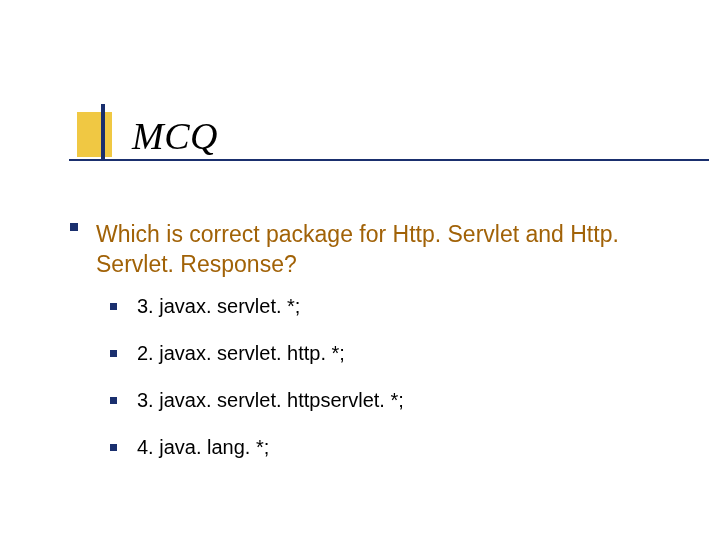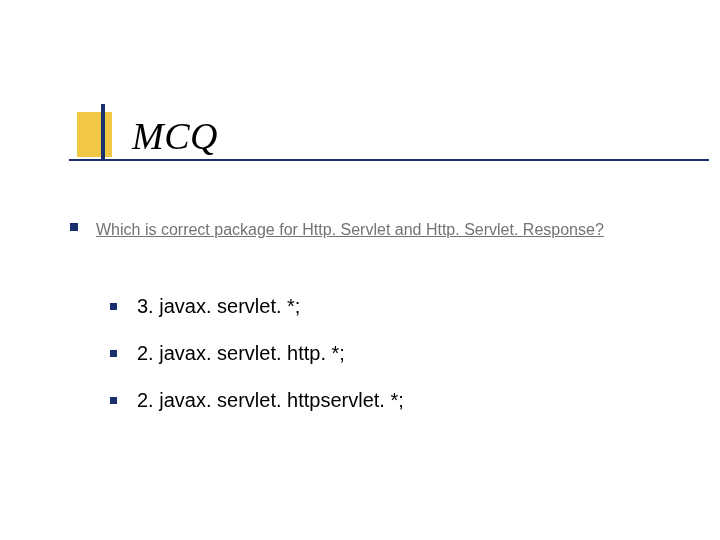--- a/index.html
+++ b/index.html
@@ -61,25 +61,24 @@
     display: inline-block;
     width: 8px;
     height: 8px;
     background: #1a2f6e;
     vertical-align: middle;
     margin-right: 10px;
     margin-top: 8px;
   }
   .question-text {
     display: inline;
-    font-size: 16px;
-    color: #737373;
+    font-size: 23px;
+    color: #a16207;
     line-height: 1.3;
     vertical-align: top;
-    text-decoration: underline;
   }
   .question-row {
     display: flex;
     align-items: flex-start;
   }
   .question-row .bullet {
     flex-shrink: 0;
     margin-top: 11px;
   }
   .options-block {
@@ -125,15 +124,19 @@
   <div class="option-row">
     <span class="small-bullet"></span>
     <span class="option-text">3. javax. servlet. *;</span>
   </div>
   <div class="option-row">
     <span class="small-bullet"></span>
     <span class="option-text">2. javax. servlet. http. *;</span>
   </div>
   <div class="option-row">
     <span class="small-bullet"></span>
-    <span class="option-text">2. javax. servlet. httpservlet. *;</span>
+    <span class="option-text">3. javax. servlet. httpservlet. *;</span>
+  </div>
+  <div class="option-row">
+    <span class="small-bullet"></span>
+    <span class="option-text">4. java. lang. *;</span>
   </div>
 </div>
 
 </body></html>

